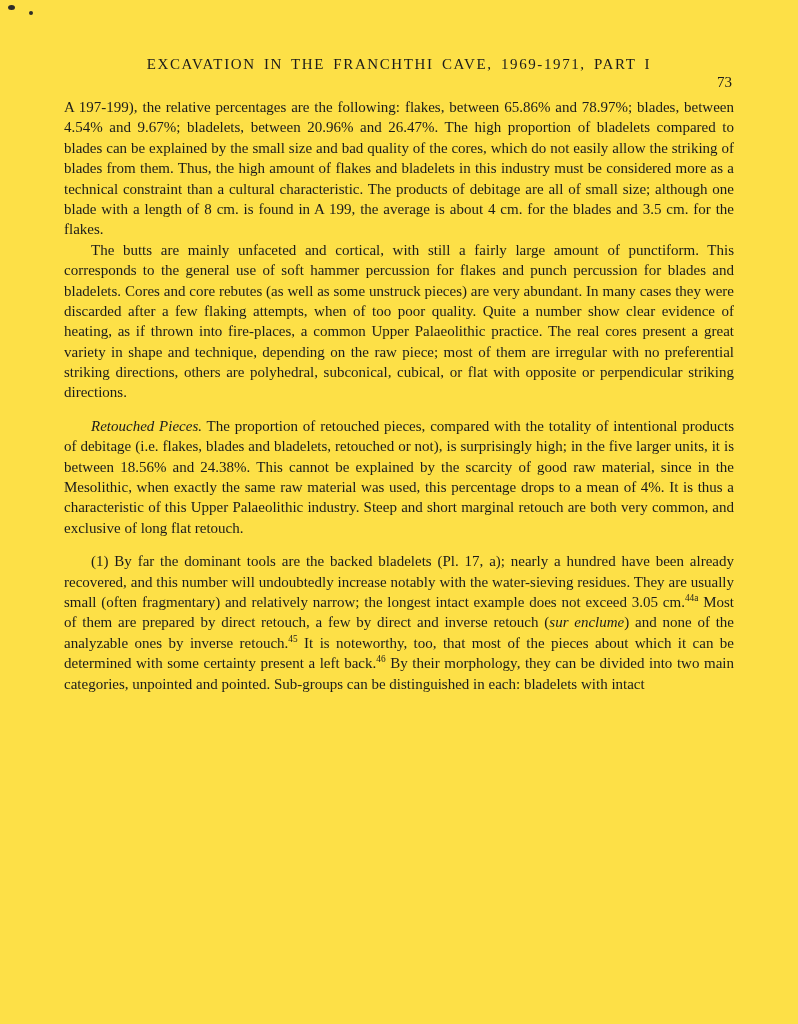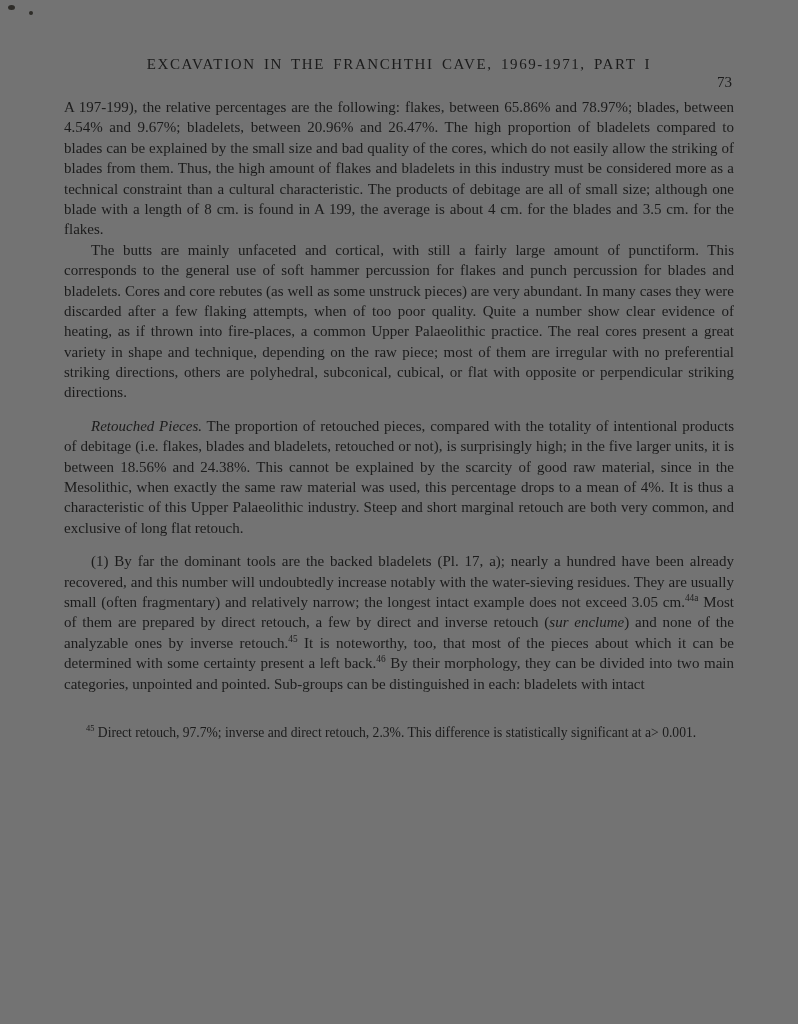--- a/index.html
+++ b/index.html
@@ -5,21 +5,21 @@
   html, body {
     margin: 0;
     padding: 0;
     background: #e9e7e2;
   }
   .page {
     position: relative;
     width: 798px;
     height: 1024px;
     margin: 0 auto;
-    background: #737373;
+    background: #fde047;
     font-family: "Liberation Serif", serif;
     color: #1b1b1b;
     overflow: hidden;
     box-sizing: border-box;
   }
   .content {
     position: absolute;
     left: 64px;
     top: 56px;
     width: 670px;
@@ -93,17 +93,16 @@
     </div>
 
     <div class="body-text">
       <p><span>A 197-199), the relative percentages are the following: flakes, between 65.86% and 78.97%; blades, between 4.54% and 9.67%; bladelets, between 20.96% and 26.47%. The high proportion of bladelets compared to blades can be explained by the small size and bad quality of the cores, which do not easily allow the striking of blades from them. Thus, the high amount of flakes and bladelets in this industry must be considered more as a technical constraint than a cultural characteristic. The products of debitage are all of small size; although one blade with a length of 8 cm. is found in A 199, the average is about 4 cm. for the blades and 3.5 cm. for the flakes.</span></p>
       <p class="indent"><span>The butts are mainly unfaceted and cortical, with still a fairly large amount of punctiform. This corresponds to the general use of soft hammer percussion for flakes and punch percussion for blades and bladelets. Cores and core rebutes (as well as some unstruck pieces) are very abundant. In many cases they were discarded after a few flaking attempts, when of too poor quality. Quite a number show clear evidence of heating, as if thrown into fire-places, a common Upper Palaeolithic practice. The real cores present a great variety in shape and technique, depending on the raw piece; most of them are irregular with no preferential striking directions, others are polyhedral, subconical, cubical, or flat with opposite or perpendicular striking directions.</span></p>
       <p class="indent section"><em class="it">Retouched Pieces.</em><span> The proportion of retouched pieces, compared with the totality of intentional products of debitage (i.e. flakes, blades and bladelets, retouched or not), is surprisingly high; in the five larger units, it is between 18.56% and 24.38%. This cannot be explained by the scarcity of good raw material, since in the Mesolithic, when exactly the same raw material was used, this percentage drops to a mean of 4%. It is thus a characteristic of this Upper Palaeolithic industry. Steep and short marginal retouch are both very common, and exclusive of long flat retouch.</span></p>
       <p class="indent section"><span>(1) By far the dominant tools are the backed bladelets (Pl. 17, a); nearly a hundred have been already recovered, and this number will undoubtedly increase notably with the water-sieving residues. They are usually small (often fragmentary) and relatively narrow; the longest intact example does not exceed 3.05 cm.</span><sup>44a</sup><span> Most of them are prepared by direct retouch, a few by direct and inverse retouch (</span><em class="it">sur enclume</em><span>) and none of the analyzable ones by inverse retouch.</span><sup>45</sup><span> It is noteworthy, too, that most of the pieces about which it can be determined with some certainty present a left back.</span><sup>46</sup><span> By their morphology, they can be divided into two main categories, unpointed and pointed. Sub-groups can be distinguished in each: bladelets with intact</span></p>
     </div>
 
     <div class="footnotes">
-      <p><sup>45</sup><span> Direct retouch, 97.7%; inverse and direct retouch, 2.3%. This difference is statistically significant at a&gt; 0.001.</span></p>
     </div>
 
   </div>
 </div>
 
 </body></html>

